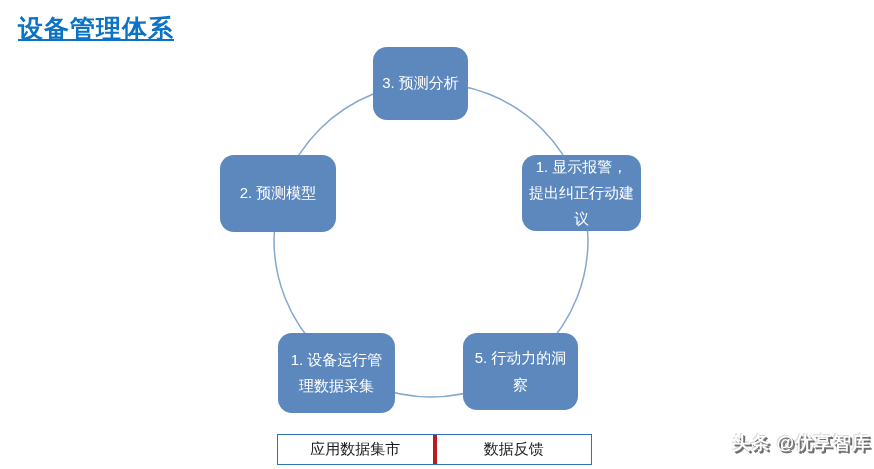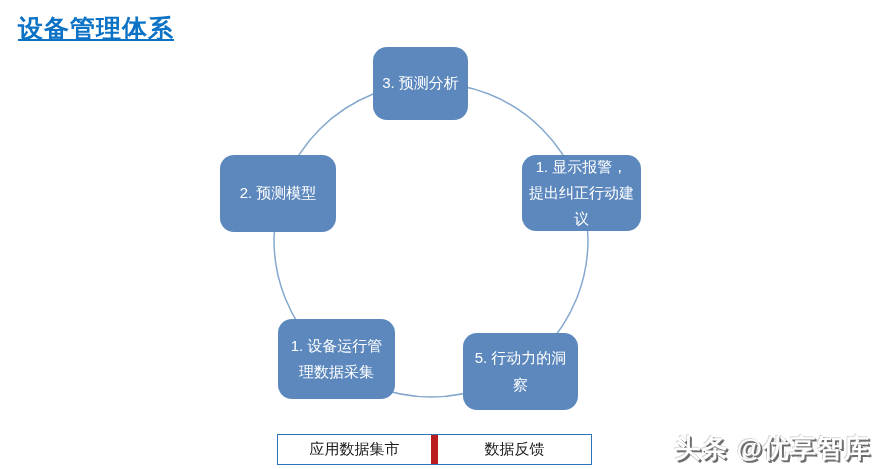--- a/index.html
+++ b/index.html
@@ -39,21 +39,21 @@
     color: #ffffff;
     font-size: 15px;
     line-height: 1.75;
     display: flex;
     align-items: center;
     justify-content: center;
     text-align: center;
     padding: 4px 7px;
     box-sizing: border-box;
   }
-  .node-1 { left: 278px; top: 319px; width: 117px; height: 80px; }
+  .node-1 { left: 278px; top: 333px; width: 117px; height: 80px; }
   .node-2 { left: 220px; top: 155px; width: 116px; height: 77px; }
   .node-3 { left: 373px; top: 47px;  width: 95px; height: 73px; }
   .node-4 { left: 522px; top: 155px; width: 119px; height: 76px; }
   .node-5 { left: 463px; top: 333px; width: 115px; height: 77px; }
   .legend-table {
     position: absolute;
     left: 277px;
     top: 434px;
     width: 315px;
     height: 31px;
@@ -64,27 +64,27 @@
   }
   .legend-cell {
     flex: 1 1 50%;
     display: flex;
     align-items: center;
     justify-content: center;
     font-size: 15px;
     color: #1a1a1a;
   }
   .legend-cell + .legend-cell {
-    border-left: 7px solid #b91c1c;
+    border-left: 4px solid #b91c1c;
   }
   .watermark {
     position: absolute;
     right: 3px;
     top: 431px;
-    font-size: 26px;
+    font-size: 18px;
     font-weight: bold;
     color: #ffffff;
     letter-spacing: 1px;
     text-shadow: 2px 2px 0 #6e6e6e, 1px 1px 0 #8a8a8a, -1px -1px 0 #d8d8d8;
     white-space: nowrap;
   }
 </style>
 </head>
 <body>
 

